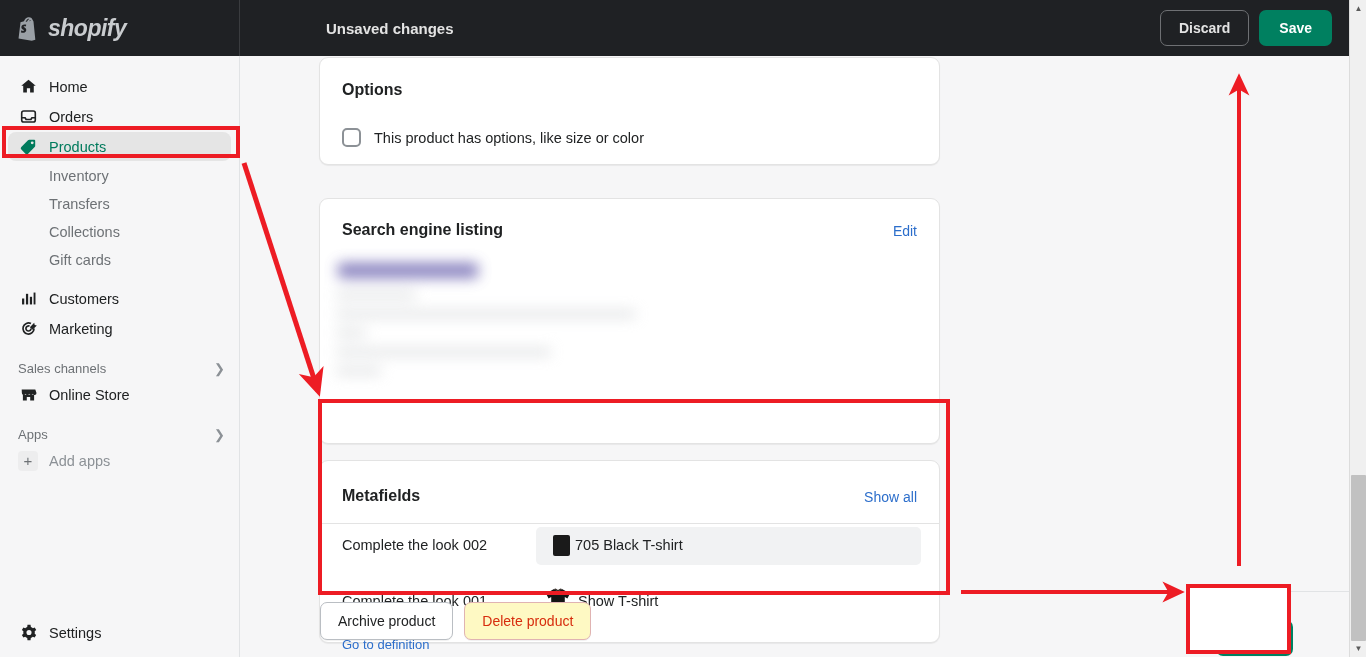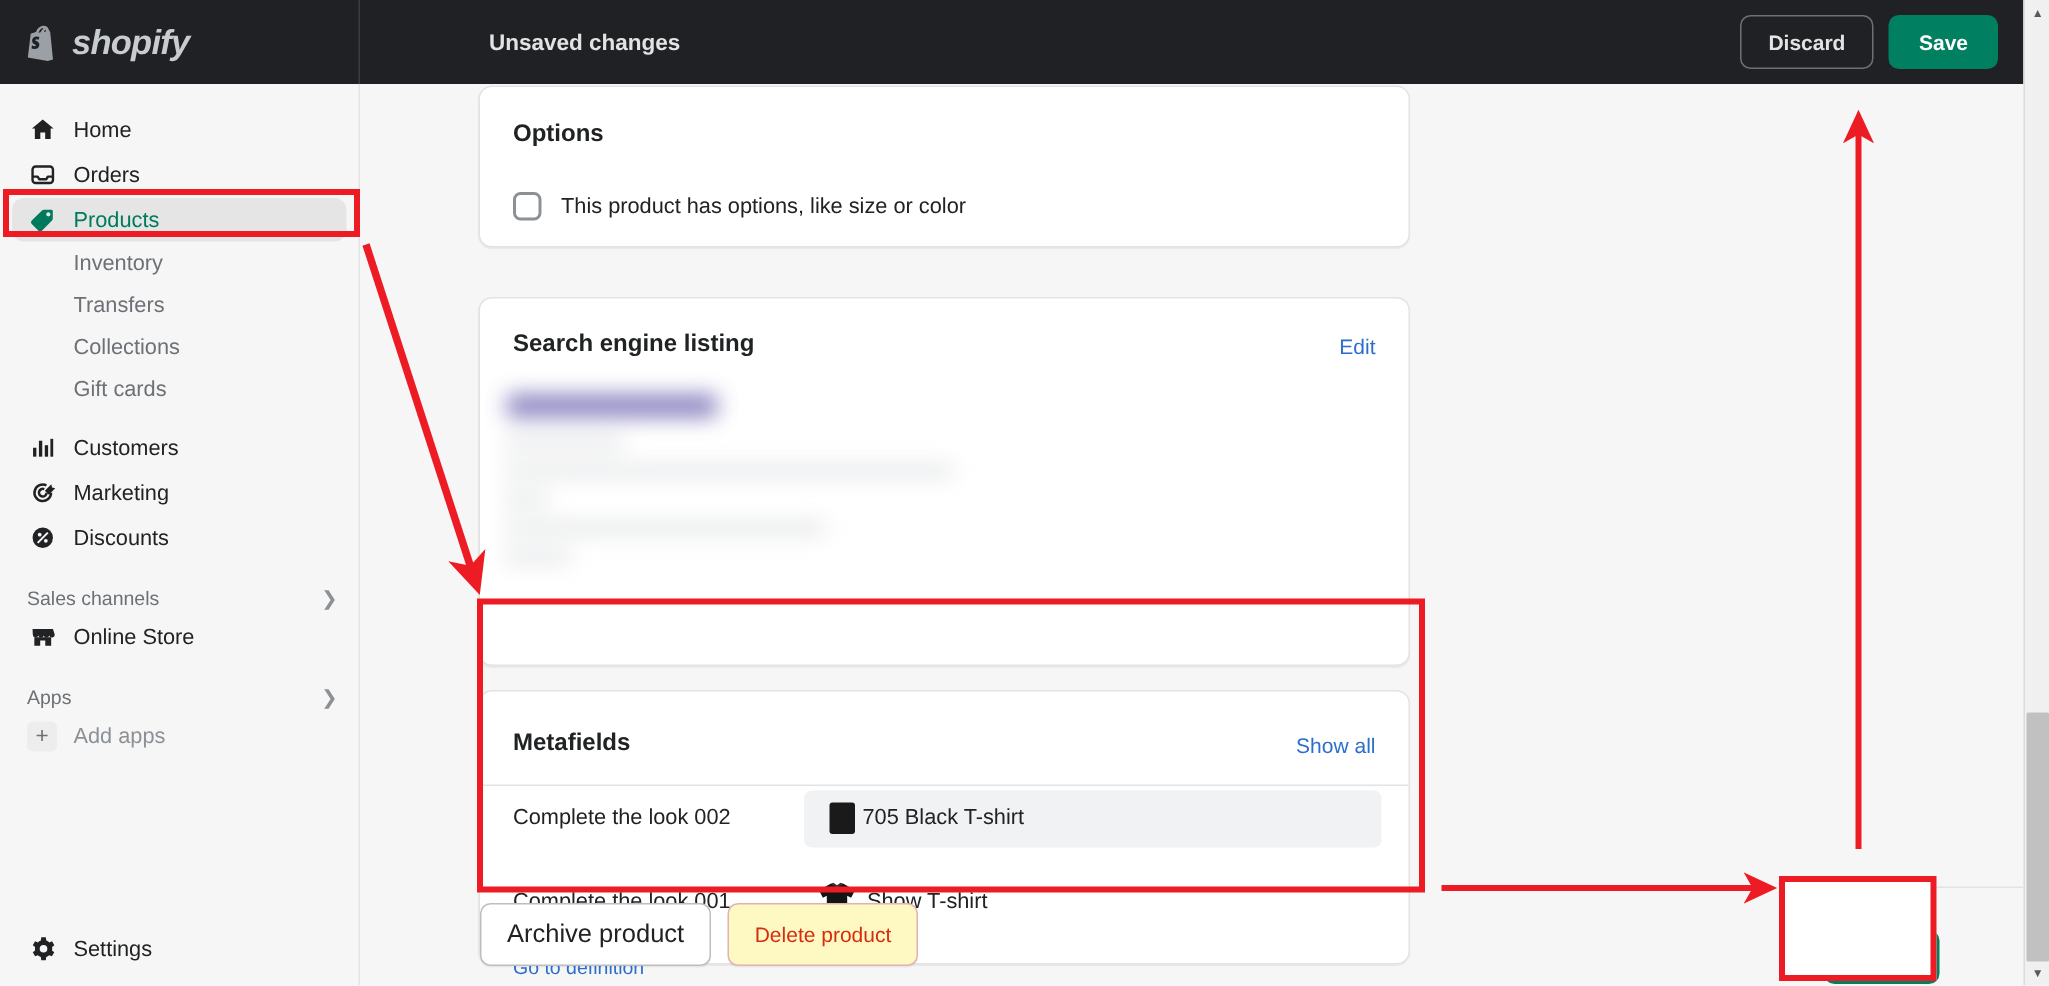--- a/index.html
+++ b/index.html
@@ -164,21 +164,21 @@
     position: absolute; width: 17px; height: 21px;
     background: #1a1a1a; border-radius: 2px;
   }
   .meta-val { position: absolute; font-size: 14.5px; color: #202223; }
   #meta-row-2 { top: 116px; height: 67px; }
 
   
   .bottom-actions { position: absolute; left: 79px; top: 546px; display: flex; gap: 11px; }
   .btn-archive {
     background: #fff; border: 1px solid #babec3; border-radius: 7px;
-    font-size: 17px; color: #202223; padding: 10px 17px; cursor: pointer;
+    font-size: 14px; color: #202223; padding: 10px 17px; cursor: pointer;
     box-shadow: 0 1px 0 rgba(0,0,0,0.05);
     font-family: "Liberation Sans", sans-serif;
   }
   .btn-delete {
     background: #fef9c3; border: 1px solid #e0b3b2; border-radius: 7px;
     font-size: 14px; color: #d72c0d; padding: 10px 17px; cursor: pointer;
     box-shadow: 0 1px 0 rgba(0,0,0,0.05);
     font-family: "Liberation Sans", sans-serif;
   }
   .rule-right {
@@ -298,31 +298,20 @@
       <span class="ico">
         <svg width="17" height="17" viewBox="0 0 20 20">
             <path d="M16.5 10a6.5 6.5 0 1 1-3.6-5.8" fill="none" stroke="#202223" stroke-width="2"></path>
             <path d="M13 10a3 3 0 1 1-1.8-2.8" fill="none" stroke="#202223" stroke-width="2"></path>
             <path fill="#202223" d="M11.6 8.4 16.7 3.3l.6 2.6 2.5.6-5 5.1z"></path>
           </svg>
       </span>
       <span class="lbl">Marketing</span>
     </div>
 
-    <div class="nav-item">
-      <span class="ico">
-        <svg width="17" height="17" viewBox="0 0 20 20">
-            <circle cx="10" cy="10" r="8" fill="#202223"></circle>
-            <circle cx="7.6" cy="7.6" r="1.5" fill="#f6f6f7"></circle>
-            <circle cx="12.4" cy="12.4" r="1.5" fill="#f6f6f7"></circle>
-            <path d="M14 6 6 14" stroke="#f6f6f7" stroke-width="1.6"></path>
-          </svg>
-      </span>
-      <span class="lbl">Discounts</span>
-    </div>
 
     <div class="nav-section">
       <span class="t">Sales channels</span>
       <span class="chev">❯</span>
     </div>
 
     <div class="nav-item">
       <span class="ico">
         <svg width="17" height="17" viewBox="0 0 20 20">
             <path fill="#202223" d="M2 4h16l1.4 4.2a2.2 2.2 0 0 1-4.3.8 2.2 2.2 0 0 1-4.3 0 2.2 2.2 0 0 1-4.3 0 2.2 2.2 0 0 1-4.3-.8z"></path>

